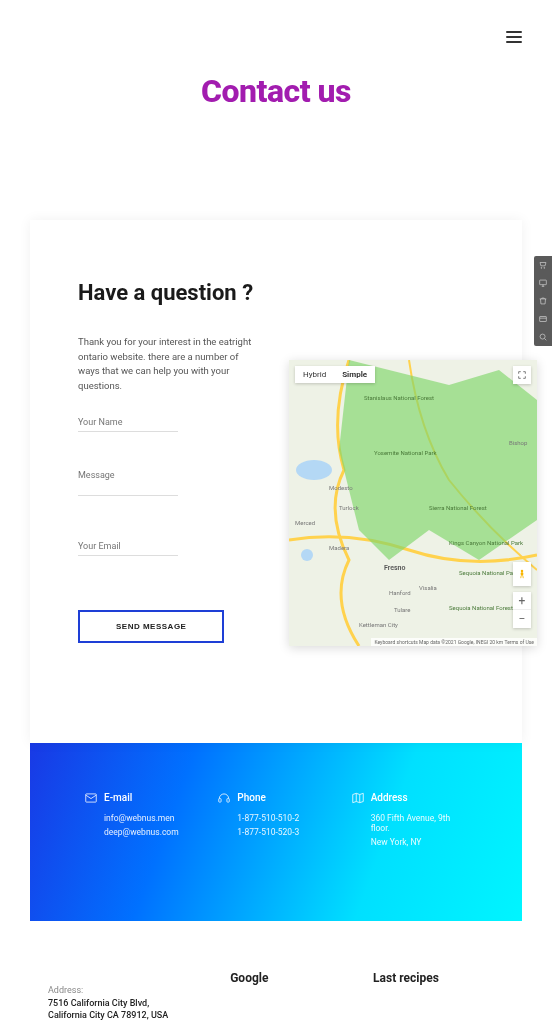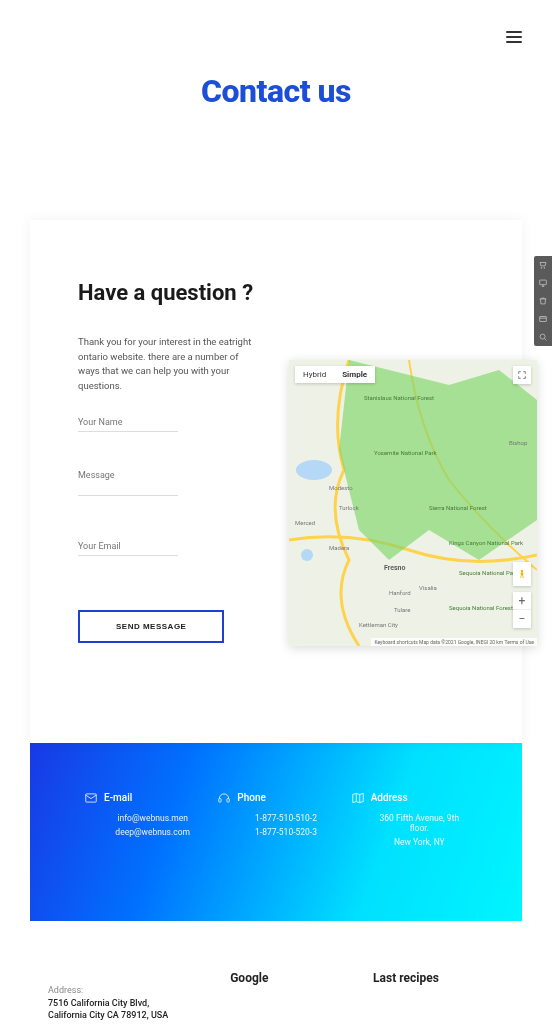--- a/index.html
+++ b/index.html
@@ -1,19 +1,19 @@
 <!DOCTYPE html>
 <html><head>
 <meta charset="utf-8">
 <style>
   * { box-sizing: border-box; margin: 0; padding: 0; }
   body { font-family: -apple-system, BlinkMacSystemFont, "Segoe UI", Roboto, Arial, sans-serif; background: #fff; color: #333; width: 552px; }
   .hamburger { position: absolute; top: 28px; right: 30px; cursor: pointer; }
   .hamburger span { display: block; width: 16px; height: 2px; background: #333; margin: 3px 0; border-radius: 1px; }
-  .page-title { text-align: center; font-size: 32px; font-weight: 800; margin-top: 72px; letter-spacing: -0.5px; color: #1d4ed8; }
+  .page-title { text-align: center; font-size: 32px; font-weight: 800; margin-top: 72px; letter-spacing: -0.5px; color: #a21caf; }
   .card { margin: 110px 30px 0 30px; background: #fff; box-shadow: 0 0 12px rgba(0,0,0,0.06); position: relative; }
   .card-inner { padding: 60px 48px 100px 48px; }
   .card-title { font-size: 22px; font-weight: 700; color: #1a1a1a; margin-bottom: 30px; }
   .intro { font-size: 9.5px; line-height: 1.55; color: #555; max-width: 180px; margin-bottom: 16px; }
   .form-group { margin-bottom: 34px; }
   .form-group input, .form-group textarea {
     width: 100px; border: none; border-bottom: 1px solid #ddd; padding: 4px 0;
     font-size: 9px; color: #888; background: transparent; outline: none; resize: none;
     font-family: inherit;
   }
@@ -42,21 +42,21 @@
   .map-zoom div:last-child { border:none; }
   .map-pegman { position:absolute; right:6px; bottom:60px; width:18px; height:24px; background:#fff; box-shadow:0 1px 3px rgba(0,0,0,0.2); display:flex; align-items:center; justify-content:center; }
   .map-pegman svg { width:10px; height:16px; }
   .map-attrib { position:absolute; right:0; bottom:0; font-size:5px; background:rgba(255,255,255,0.8); padding:1px 3px; color:#666; }
   .map-terrain { position:absolute; inset:0; }
   .info-strip {
     margin: 0 30px; padding: 48px 54px 70px 54px;
     background: linear-gradient(110deg, #1939e5 0%, #0071ff 30%, #00e0ff 70%, #00f5ff 100%);
     color: #fff; display: flex; gap: 16px;
   }
-  .info-col { flex: 1; font-size: 8.5px; text-align: center; }
+  .info-col { flex: 1; font-size: 8.5px; }
   .info-head { display: flex; align-items: center; gap: 6px; margin-bottom: 8px; font-size: 10px; font-weight:500; }
   .info-head svg { width: 14px; height: 14px; stroke: #fff; opacity:0.9; }
   .info-lines div { margin-left: 20px; margin-bottom: 4px; opacity: 0.9; }
   .footer { padding: 50px 48px 40px 48px; display: flex; gap: 12px; font-size: 9px; color: #555; }
   .footer-left { flex: 1.3; color:#888; }
   .footer-left .addr-label { color:#888; margin-bottom:2px; margin-top:14px; }
   .footer-left .addr-text { color:#222; font-weight:500; max-width:140px; line-height:1.4; }
   .footer-col { flex: 1; }
   .footer-col h4 { font-size: 12px; font-weight: 700; color: #222; margin-bottom: 30px; }
   .side-toolbar { position:absolute; top:256px; right:0; width:18px; background:#5a5a5a; border-radius:2px 0 0 2px; }

